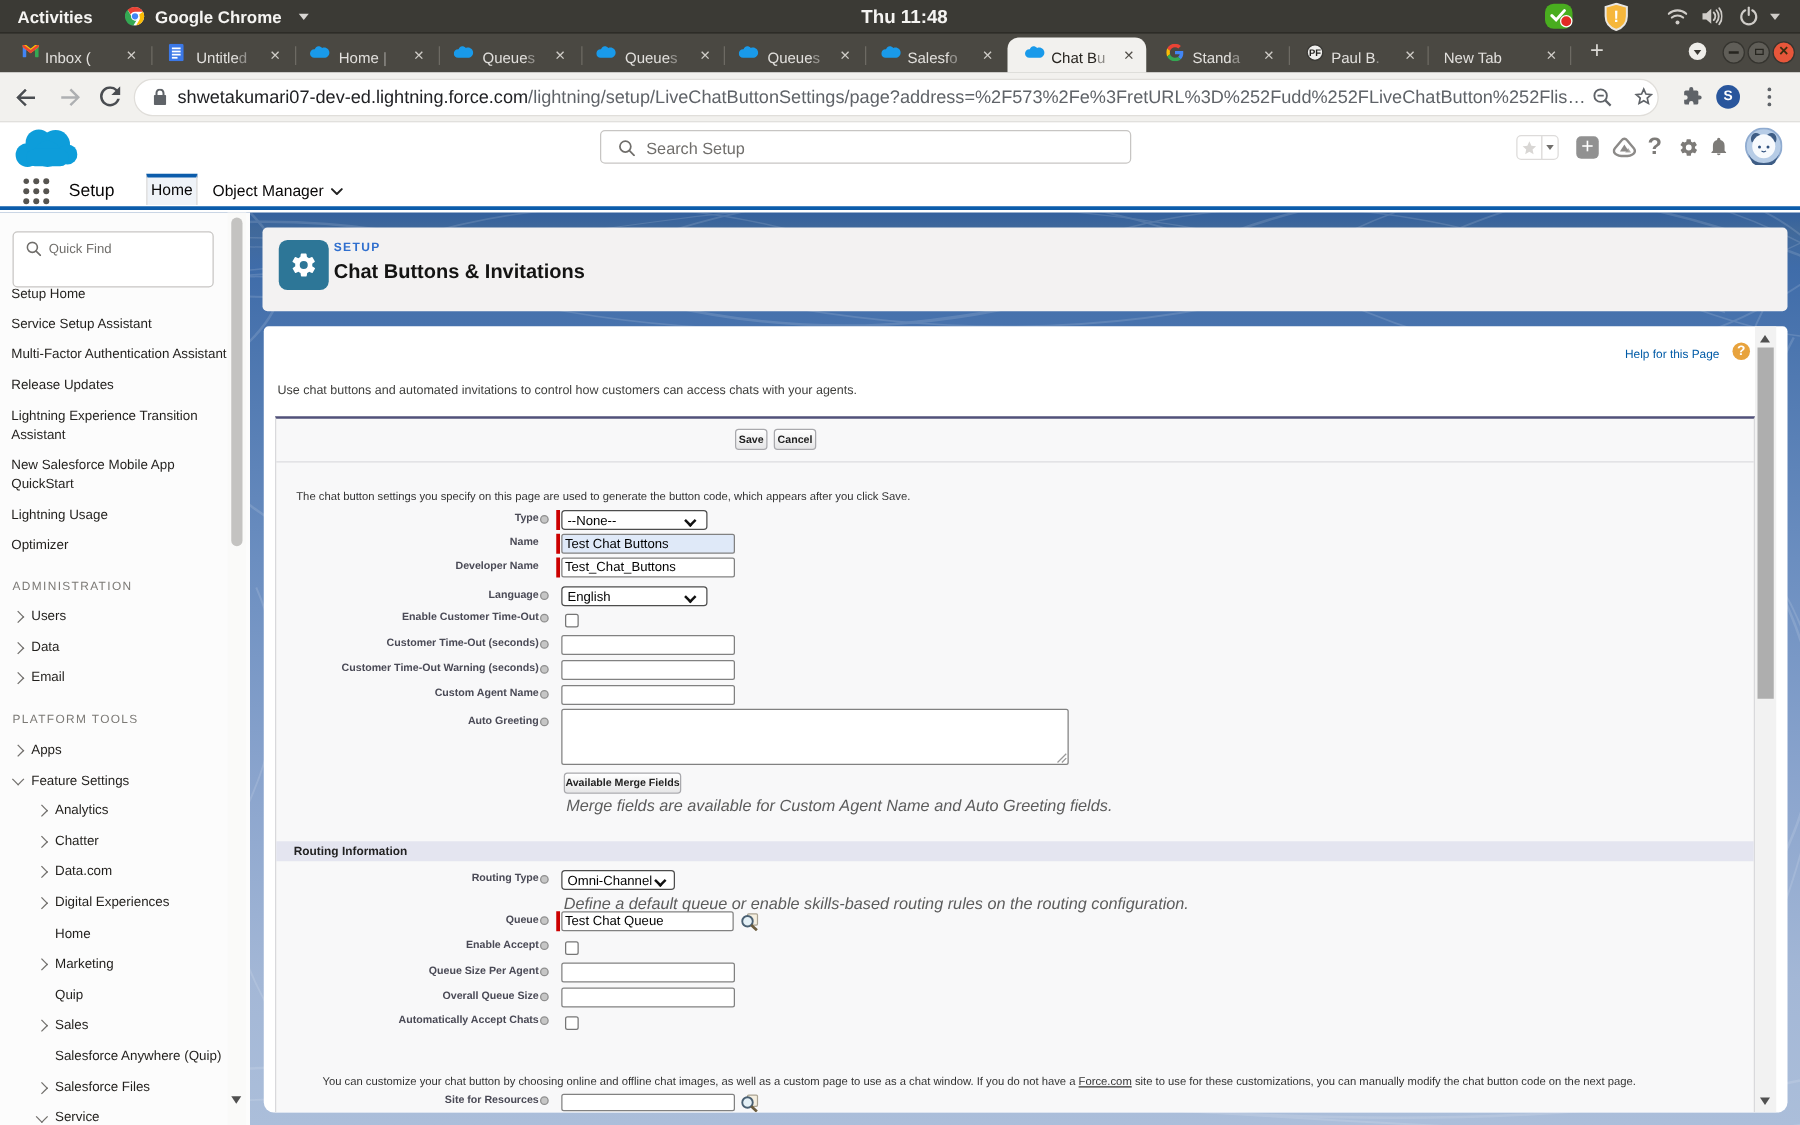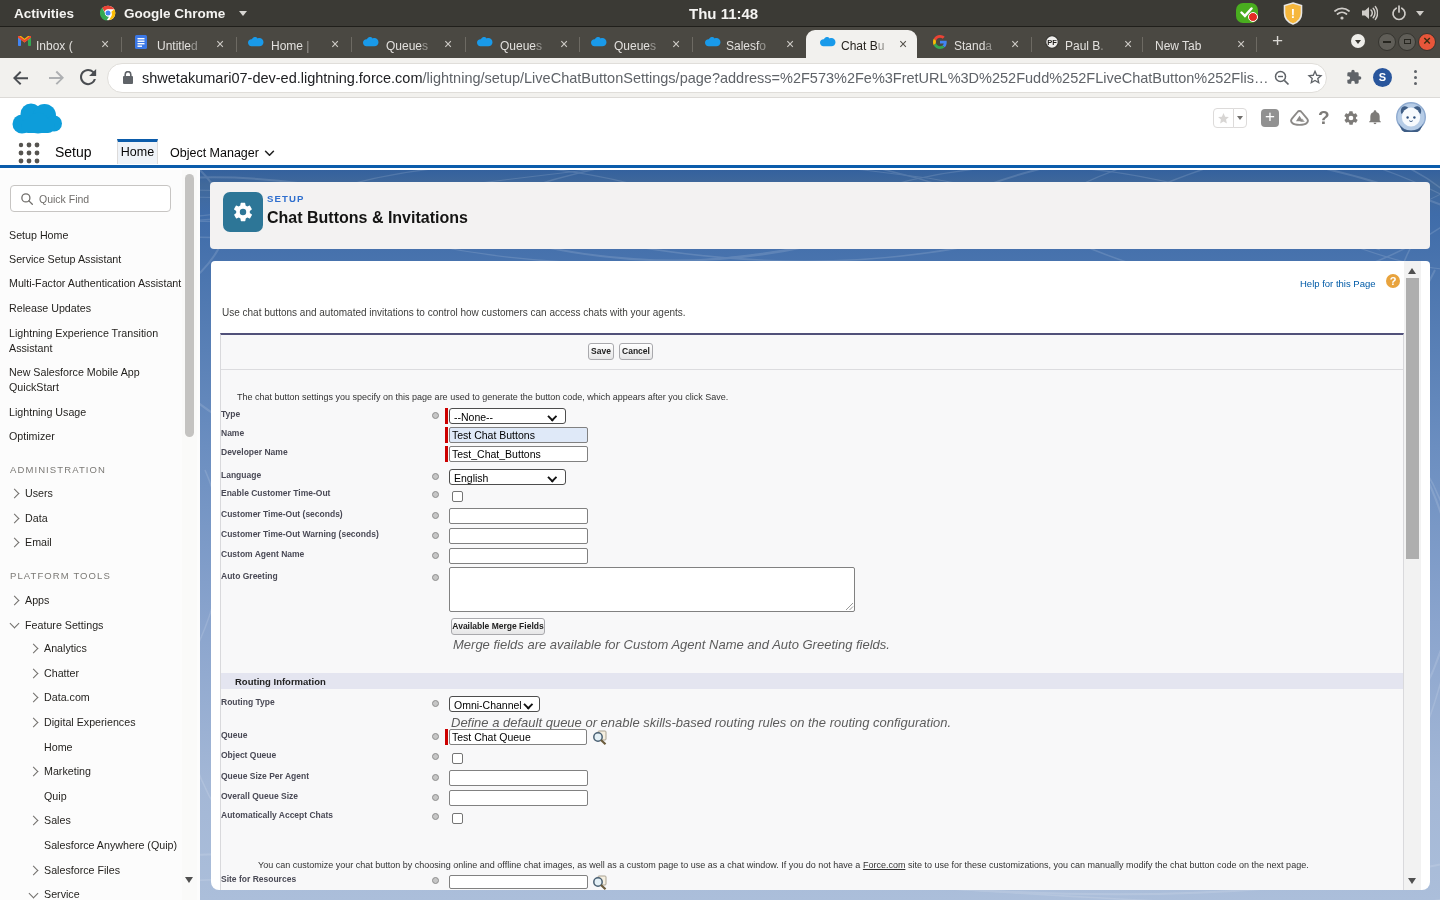--- a/index.html
+++ b/index.html
@@ -39,21 +39,21 @@
 
 #page { left:0; top:170px; width:1440px; height:730px; background:linear-gradient(180deg,#34619e 0%, #41699a 2%, #3f6ca9 6%, #5079b1 18%, #6b8ec0 38%, #8aa4cd 62%, #a3b7d6 84%, #abbeda 100%); }
 
 
 #sidebar { position:absolute; left:0; top:0; width:200px; height:730px; background:#fcfcfc; }
 .sbitem { position:absolute; font-size:10.7px; color:#211f1c; white-space:nowrap; }
 .sbhead { position:absolute; font-size:9.5px; color:#7b7975; letter-spacing:1.1px; }
 .chev { position:absolute; width:7px; height:7px; border-right:1.4px solid #706e6b; border-bottom:1.4px solid #706e6b; }
 .chev.r { transform:rotate(-45deg); }
 .chev.d { transform:rotate(45deg); }
-#qfind { position:absolute; left:10px; top:15px; width:161px; height:27px; border:1px solid #c7c5c3; border-radius:4px; background:#fff; }
+#qfind { position:absolute; left:10px; top:15px; width:161px; height:45px; border:1px solid #c7c5c3; border-radius:4px; background:#fff; }
 #qfind span { position:absolute; left:28px; top:7px; font-size:10.5px; color:#706e6b; }
 #sbscroll { position:absolute; left:182px; top:0; width:15px; height:730px; background:#fafaf9; }
 #sbthumb { position:absolute; left:3px; top:4px; width:9px; height:263px; background:#c4c3c1; border-radius:5px; }
 
 
 #hcard { position:absolute; left:210px; top:12px; width:1220px; height:67px; background:#f3f2f2; border-radius:4px; }
 #htile { position:absolute; left:13px; top:10px; width:40px; height:40px; background:#2d7697; border-radius:7px; }
 #hsetup { position:absolute; left:57px; top:11px; font-size:9.6px; font-weight:bold; color:#2f6fce; letter-spacing:1.1px; }
 #htitle { position:absolute; left:57px; top:27px; font-size:16px; font-weight:bold; color:#141413; }
 
@@ -63,21 +63,21 @@
 #helplink { position:absolute; left:1089px; top:17px; font-size:9.5px; color:#015ba7; }
 #helpq { position:absolute; left:1175px; top:13px; width:14px; height:14px; background:#e8a33d; border-radius:50%; color:#fff; font-size:11px; font-weight:bold; text-align:center; line-height:14px; }
 #cdesc { position:absolute; left:11px; top:46px; font-size:10px; color:#3e3e3c; }
 
 
 #pblock { position:absolute; left:9px; top:72px; width:1184px; height:557px; background:#f8f8f9; border-top:2px solid #51517a; border-left:1px solid #d9d9dc; border-right:1px solid #d9d9dc; }
 .cbtn { position:absolute; height:17px; background:linear-gradient(#ffffff,#e6e6e7); border:1px solid #a9a9ad; border-radius:3px; font-size:8.5px; font-weight:bold; color:#222; text-align:center; line-height:15px; white-space:nowrap; }
 #divider1 { position:absolute; left:0px; top:34px; width:1182px; height:1px; background:#dcdcdf; }
 .sechead { position:absolute; left:0; width:1182px; height:16px; background:#e4e5f0; }
 .sechead span { position:absolute; left:14px; top:3px; font-size:9.5px; font-weight:bold; color:#222; white-space:nowrap; }
-.flabel { position:absolute; font-size:8.5px; font-weight:bold; color:#4a4a56; text-align:left; white-space:nowrap; line-height:10px; }
+.flabel { position:absolute; font-size:8.5px; font-weight:bold; color:#4a4a56; text-align:right; white-space:nowrap; line-height:10px; }
 .itxt { position:absolute; border:1px solid #818181; background:#fff; border-radius:2px; }
 .isel { position:absolute; border:1.5px solid #4d4d4d; background:#fff; border-radius:3px; font-size:10.5px; color:#000; }
 .isel span { position:absolute; left:4px; top:2px; white-space:nowrap; }
 .selarr { position:absolute; width:6.5px; height:6.5px; border-right:2.2px solid #111; border-bottom:2.2px solid #111; transform:rotate(45deg); }
 .reqbar { position:absolute; width:3px; background:#cc0000; }
 .ii { position:absolute; width:7px; height:7px; border-radius:50%; background:#c6c6c6; border:1px solid #8e8e8e; }
 .cbox { position:absolute; width:11px; height:11px; border:1px solid #757575; border-radius:2px; background:#fff; }
 .ival { position:absolute; font-size:10.5px; color:#000; white-space:nowrap; }
 .smalltxt { position:absolute; font-size:9px; color:#333; white-space:nowrap; }
 .ittxt { position:absolute; font-size:13px; font-style:italic; color:#5c5c5c; white-space:nowrap; }
@@ -287,20 +287,27 @@
   <svg class="abs" style="left:12px;top:4px" width="50" height="33" viewBox="0 0 50 33">
       <g fill="#0d9dda">
         <circle cx="10" cy="22" r="9.5"></circle>
         <circle cx="19" cy="12" r="10.5"></circle>
         <circle cx="32.5" cy="13.5" r="11.5"></circle>
         <circle cx="42" cy="21.5" r="8"></circle>
         <circle cx="26" cy="21" r="10.5"></circle>
         <rect x="9" y="17" width="34" height="14" rx="7"></rect>
       </g>
     </svg>
+  <div id="sfsearch">
+    <svg class="abs" style="left:14px;top:7px" width="13" height="13" viewBox="0 0 14 14">
+        <circle cx="5.7" cy="5.7" r="4.7" fill="none" stroke="#706e6b" stroke-width="1.5"></circle>
+        <line x1="9.2" y1="9.2" x2="13.2" y2="13.2" stroke="#706e6b" stroke-width="1.5" stroke-linecap="round"></line>
+      </svg>
+    <span>Search Setup</span>
+  </div>
 
   <div class="abs" style="left:1213px;top:10px;width:21px;height:20px;border:1px solid #dddbda;border-radius:4px 0 0 4px;background:#fff"></div>
   <svg class="abs" style="left:1217px;top:14px" width="13" height="13" viewBox="0 0 24 24">
       <path fill="#d8d6d4" d="M12 2l3 6.6 7 .7-5.3 4.7 1.5 7L12 17.4 5.8 21l1.5-7L2 9.3l7-.7z"></path>
     </svg>
   <div class="abs" style="left:1233px;top:10px;width:14px;height:20px;border:1px solid #dddbda;border-radius:0 4px 4px 0;background:#fff"></div>
   <div class="abs" style="left:1236.5px;top:18px;width:0;height:0;border-left:3.5px solid transparent;border-right:3.5px solid transparent;border-top:4.5px solid #706e6b"></div>
 
   <div class="abs" style="left:1261px;top:11px;width:18px;height:18px;border-radius:4px;background:#919191"></div>
   <div class="abs" style="left:1261px;top:10px;width:18px;height:18px;color:#fff;font-size:17px;line-height:18px;text-align:center;font-weight:400">+</div>
@@ -514,21 +521,21 @@
         <div class="ii" style="left:211px;top:398px"></div>
       <div class="reqbar" style="left:224px;top:394px;height:16px"></div>
       <div class="itxt" style="left:228px;top:394px;width:138px;height:16px"></div>
       <div class="ival" style="left:231px;top:396px">Test Chat Queue</div>
       <svg class="abs" style="left:371px;top:395px" width="15" height="15" viewBox="0 0 15 15">
           <rect x="6" y="1" width="8" height="9" rx="1" fill="#f5efe0" stroke="#a9a292" stroke-width="1"></rect>
           <circle cx="6" cy="7" r="4.2" fill="#e4f0f6" stroke="#4a6073" stroke-width="1.5"></circle>
           <line x1="9" y1="10" x2="13.5" y2="14.2" stroke="#6b5c3e" stroke-width="2.2"></line>
         </svg>
 
-      <div class="flabel" style="left:0;top:415px;width:210px">Object Queue</div>
+      <div class="flabel" style="left:0;top:415px;width:210px">Enable Accept</div>
         <div class="ii" style="left:211px;top:418px"></div>
       <div class="cbox" style="left:231px;top:418px"></div>
 
       <div class="flabel" style="left:0;top:436px;width:210px">Queue Size Per Agent</div>
         <div class="ii" style="left:211px;top:439px"></div>
       <div class="itxt" style="left:228px;top:435px;width:139px;height:16px"></div>
 
       <div class="flabel" style="left:0;top:456px;width:210px">Overall Queue Size</div>
         <div class="ii" style="left:211px;top:459px"></div>
       <div class="itxt" style="left:228px;top:455px;width:139px;height:16px"></div>

